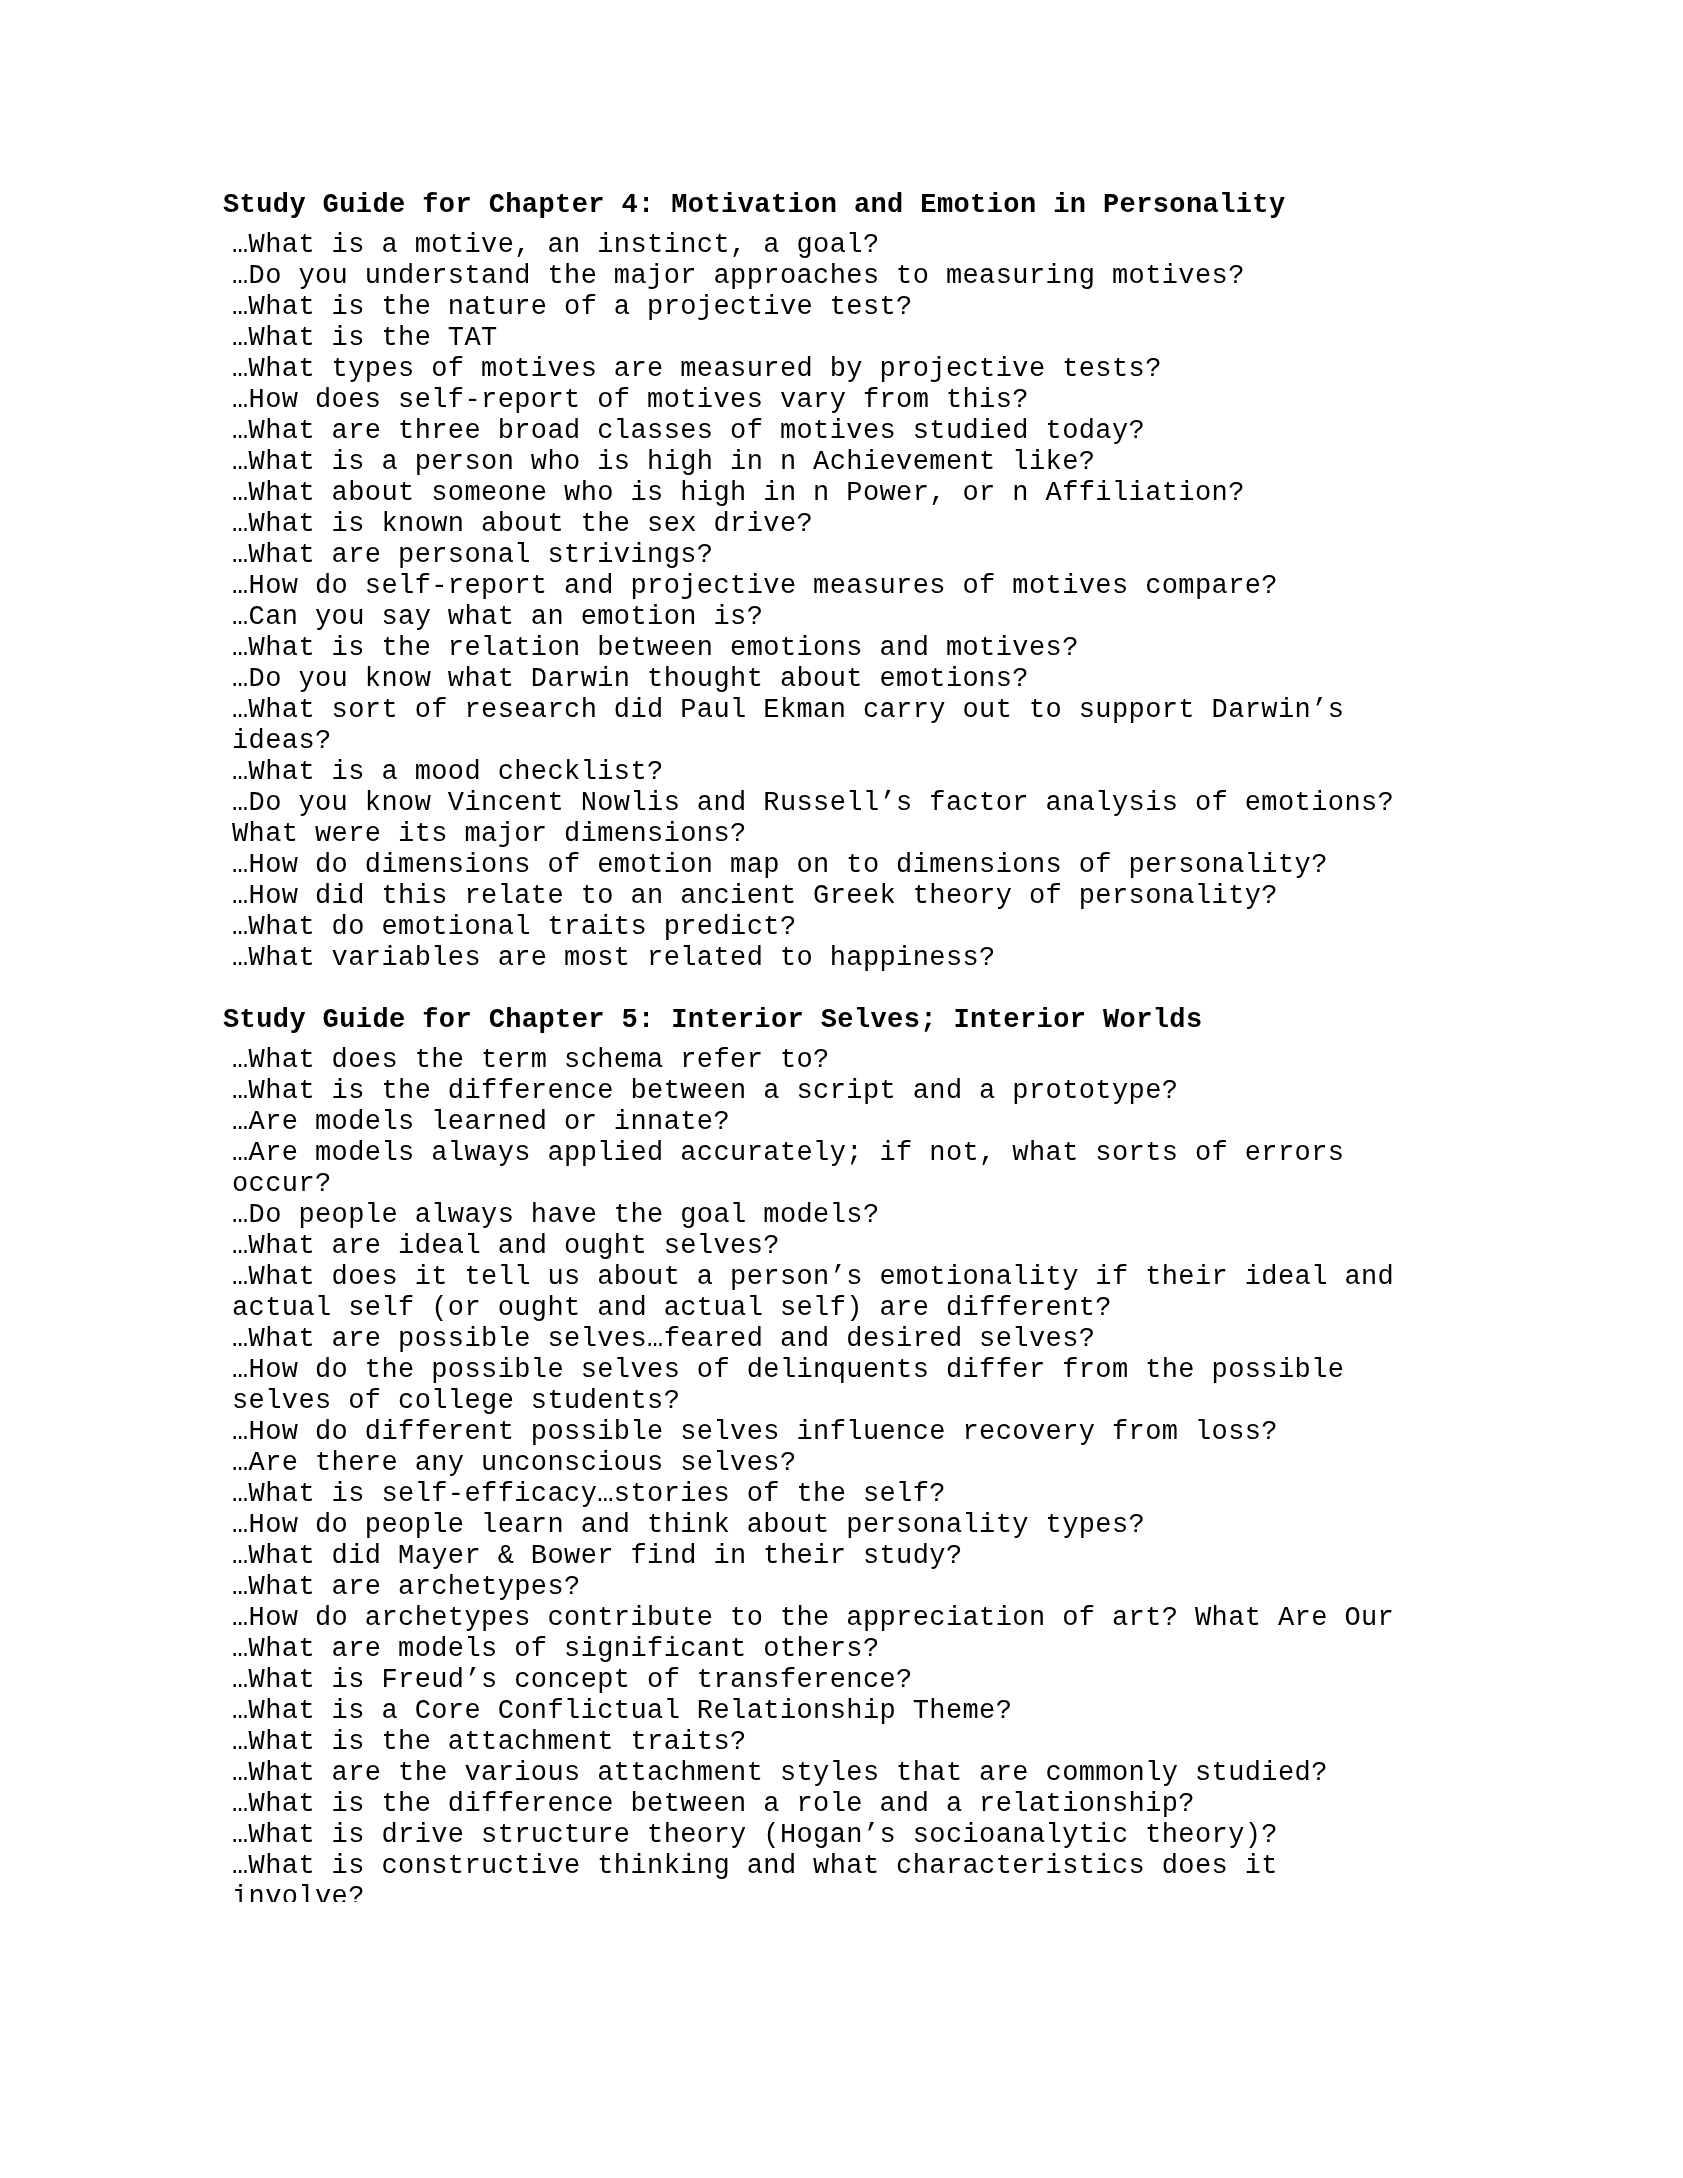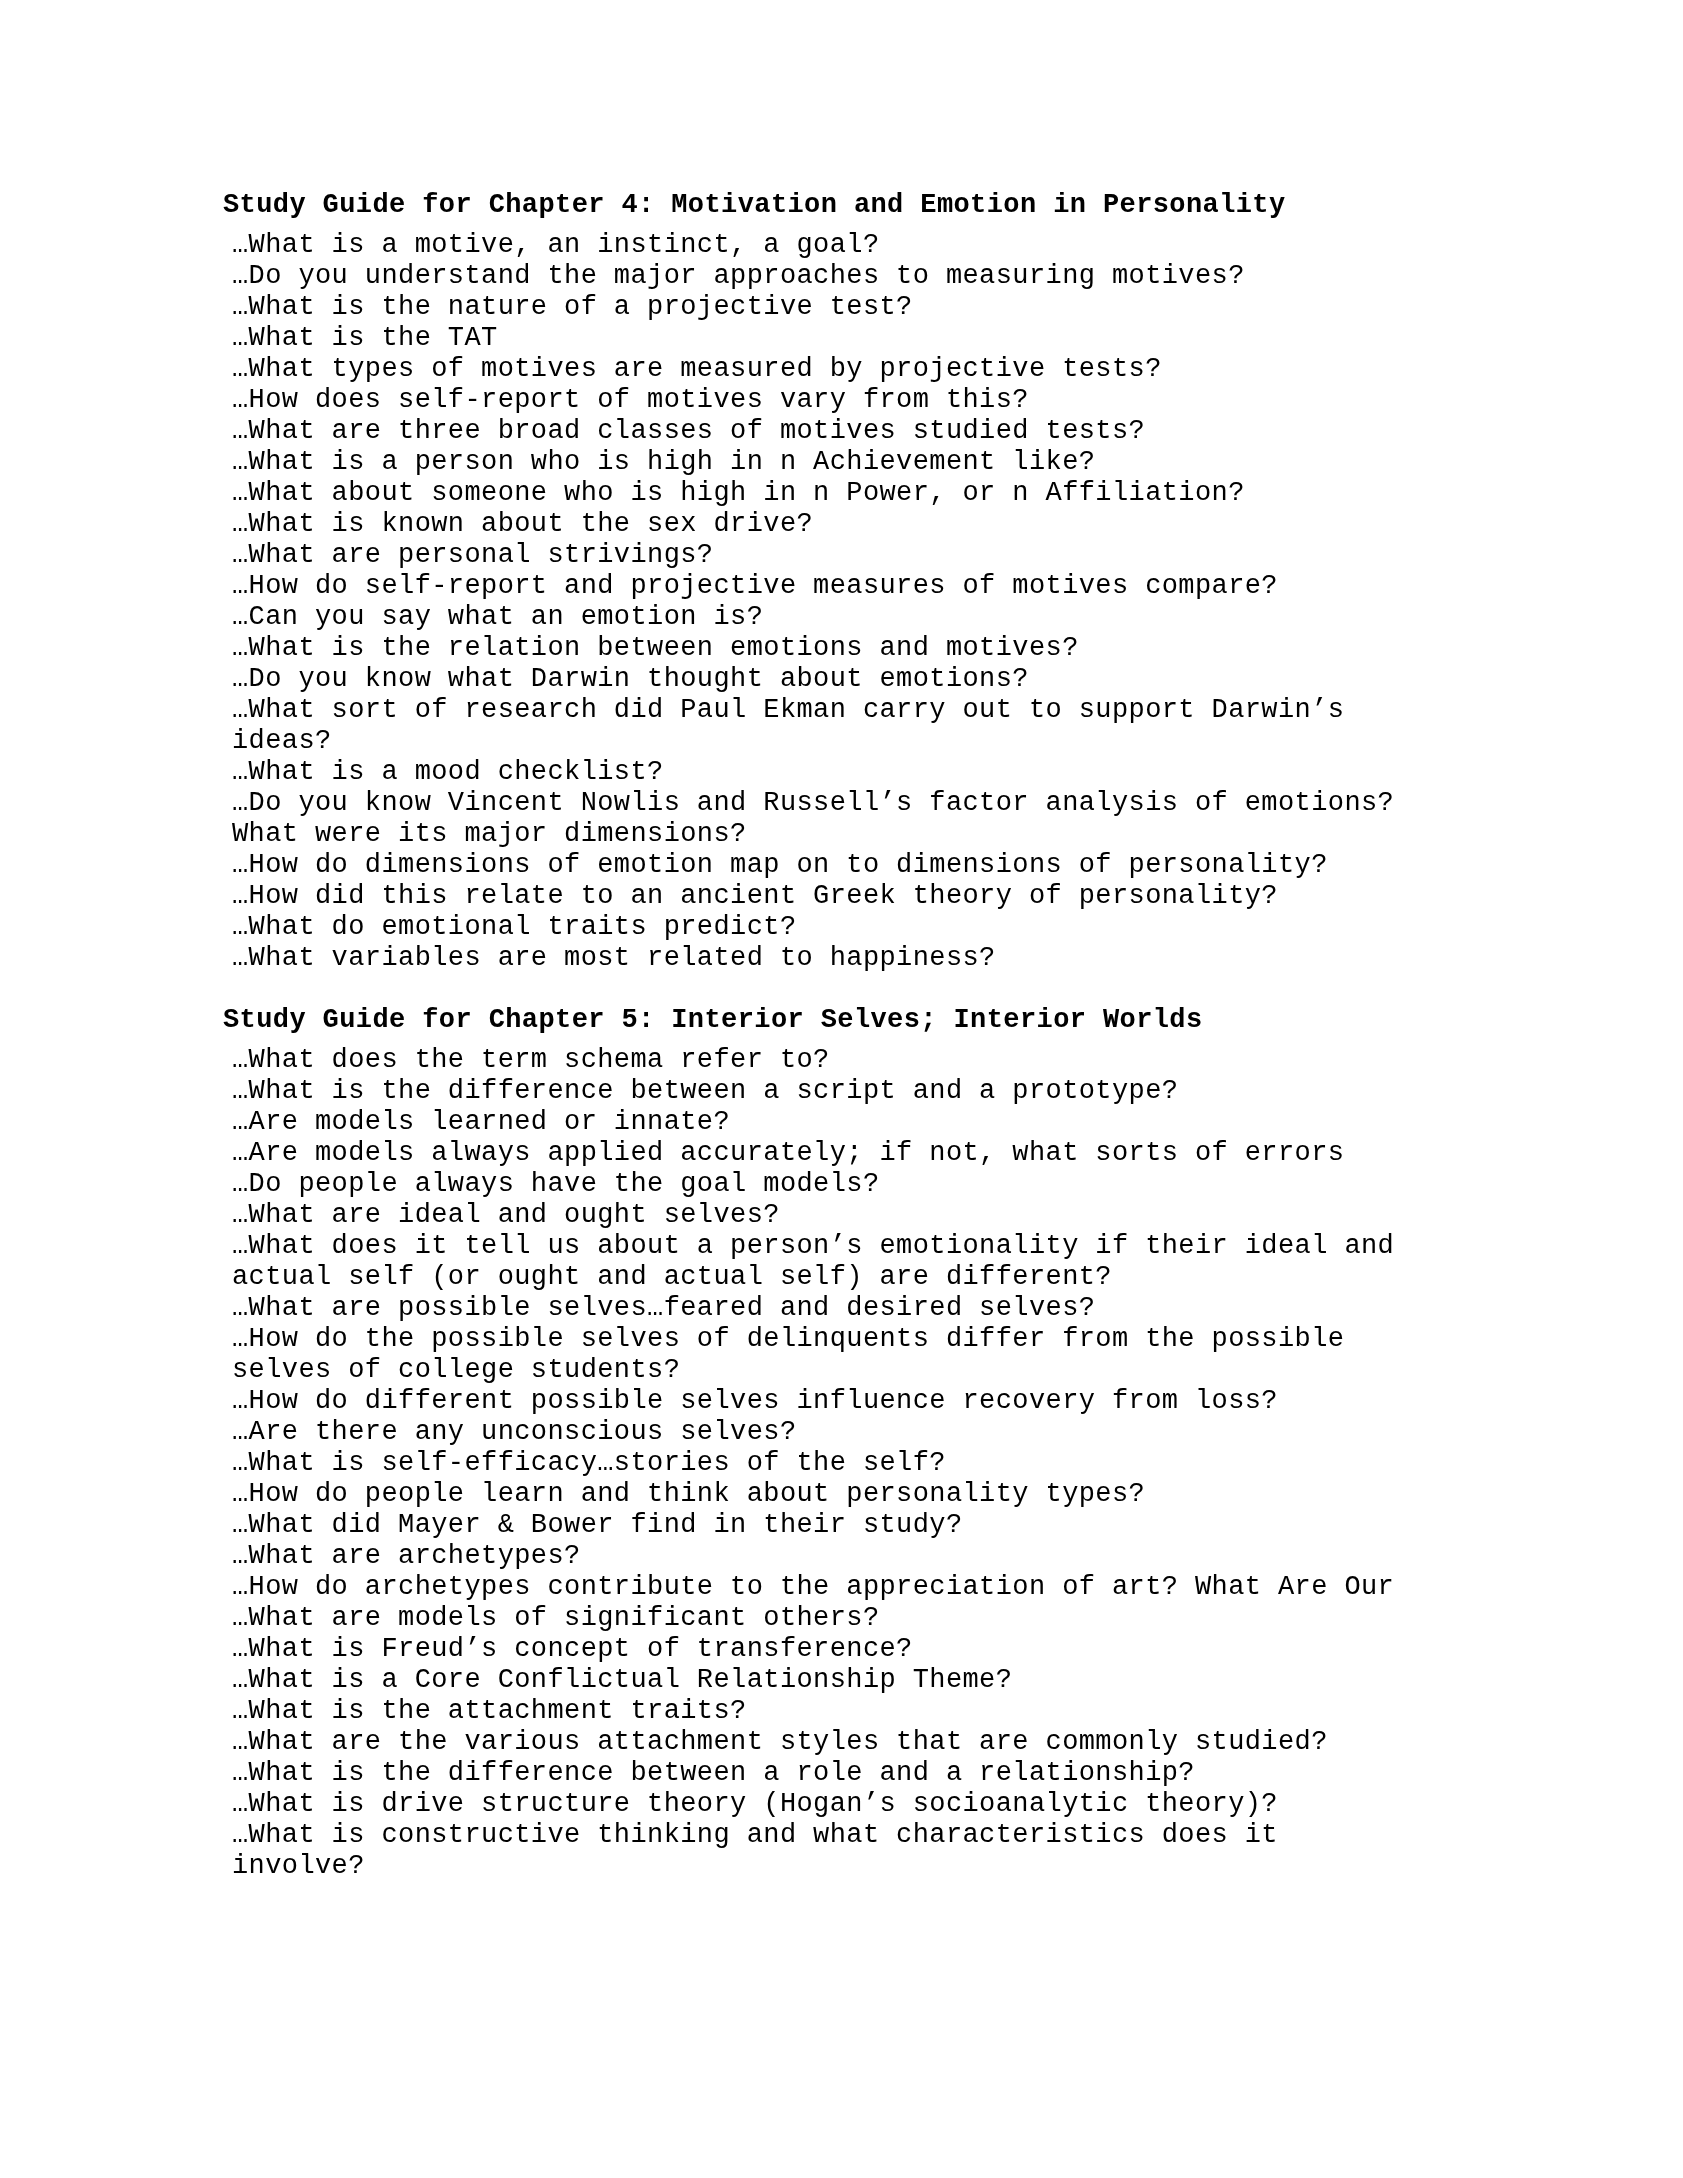--- a/index.html
+++ b/index.html
@@ -61,21 +61,21 @@
           <div class="line">…Do you understand the major approaches to measuring motives?</div>
 
           <div class="line">…What is the nature of a projective test?</div>
 
           <div class="line">…What is the TAT</div>
 
           <div class="line">…What types of motives are measured by projective tests?</div>
 
           <div class="line">…How does self-report of motives vary from this?</div>
 
-          <div class="line">…What are three broad classes of motives studied tests?</div>
+          <div class="line">…What are three broad classes of motives studied today?</div>
 
           <div class="line">…What is a person who is high in n Achievement like?</div>
 
           <div class="line">…What about someone who is high in n Power, or n Affiliation?</div>
 
           <div class="line">…What is known about the sex drive?</div>
 
           <div class="line">…What are personal strivings?</div>
 
           <div class="line">…How do self-report and projective measures of motives compare?</div>
@@ -112,20 +112,21 @@
       <div class="section-body">
 
           <div class="line">…What does the term schema refer to?</div>
 
           <div class="line">…What is the difference between a script and a prototype?</div>
 
           <div class="line">…Are models learned or innate?</div>
 
           <div class="line">…Are models always applied accurately; if not, what sorts of errors</div>
 
+          <div class="line">occur?</div>
 
           <div class="line">…Do people always have the goal models?</div>
 
           <div class="line">…What are ideal and ought selves?</div>
 
           <div class="line">…What does it tell us about a person’s emotionality if their ideal and</div>
 
           <div class="line">actual self (or ought and actual self) are different?</div>
 
           <div class="line">…What are possible selves…feared and desired selves?</div>

